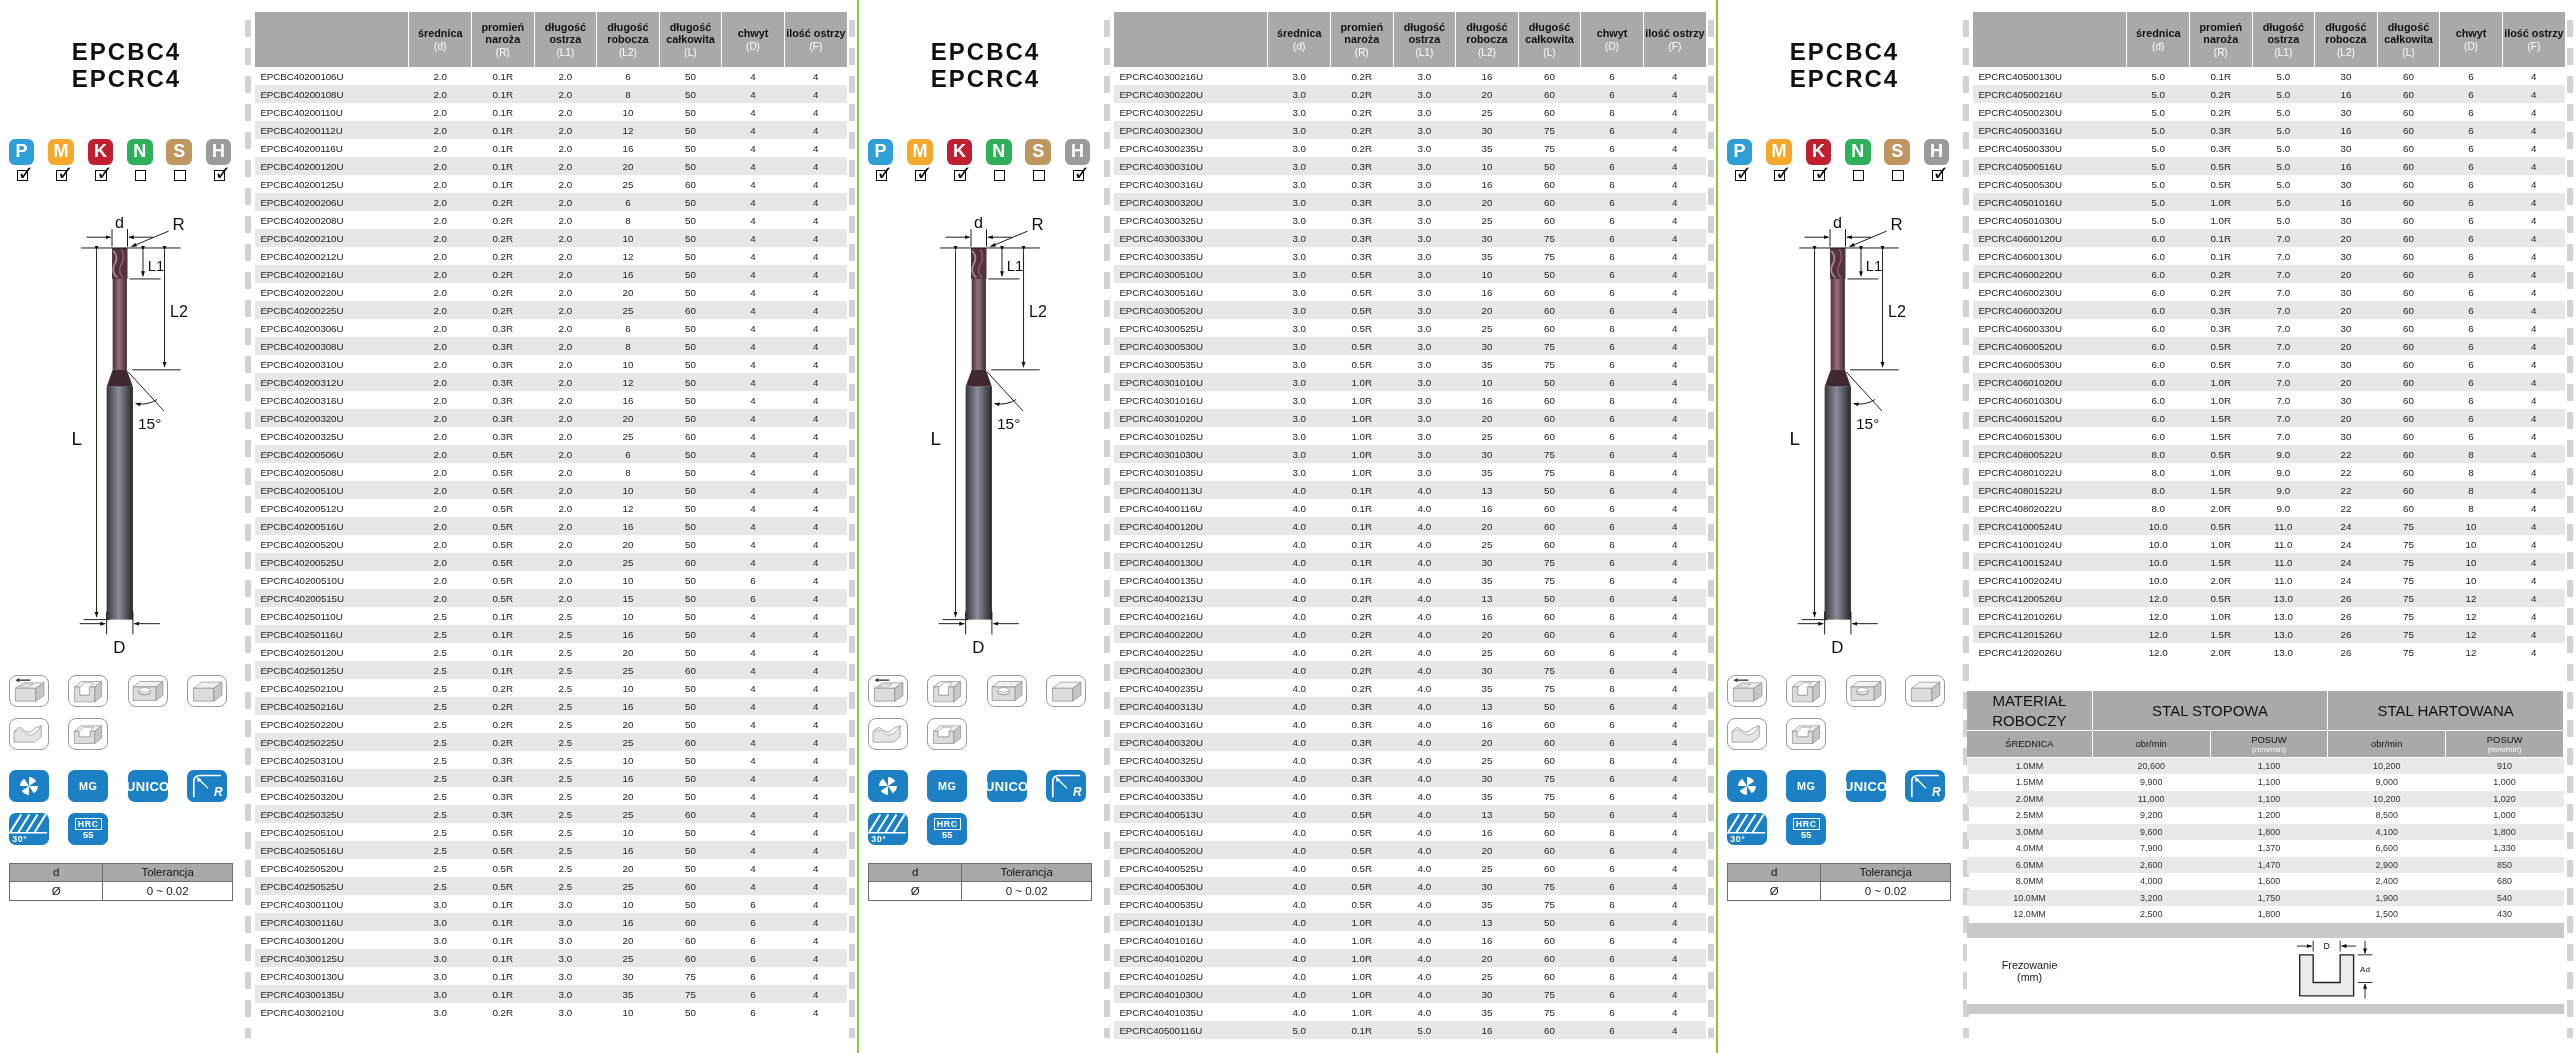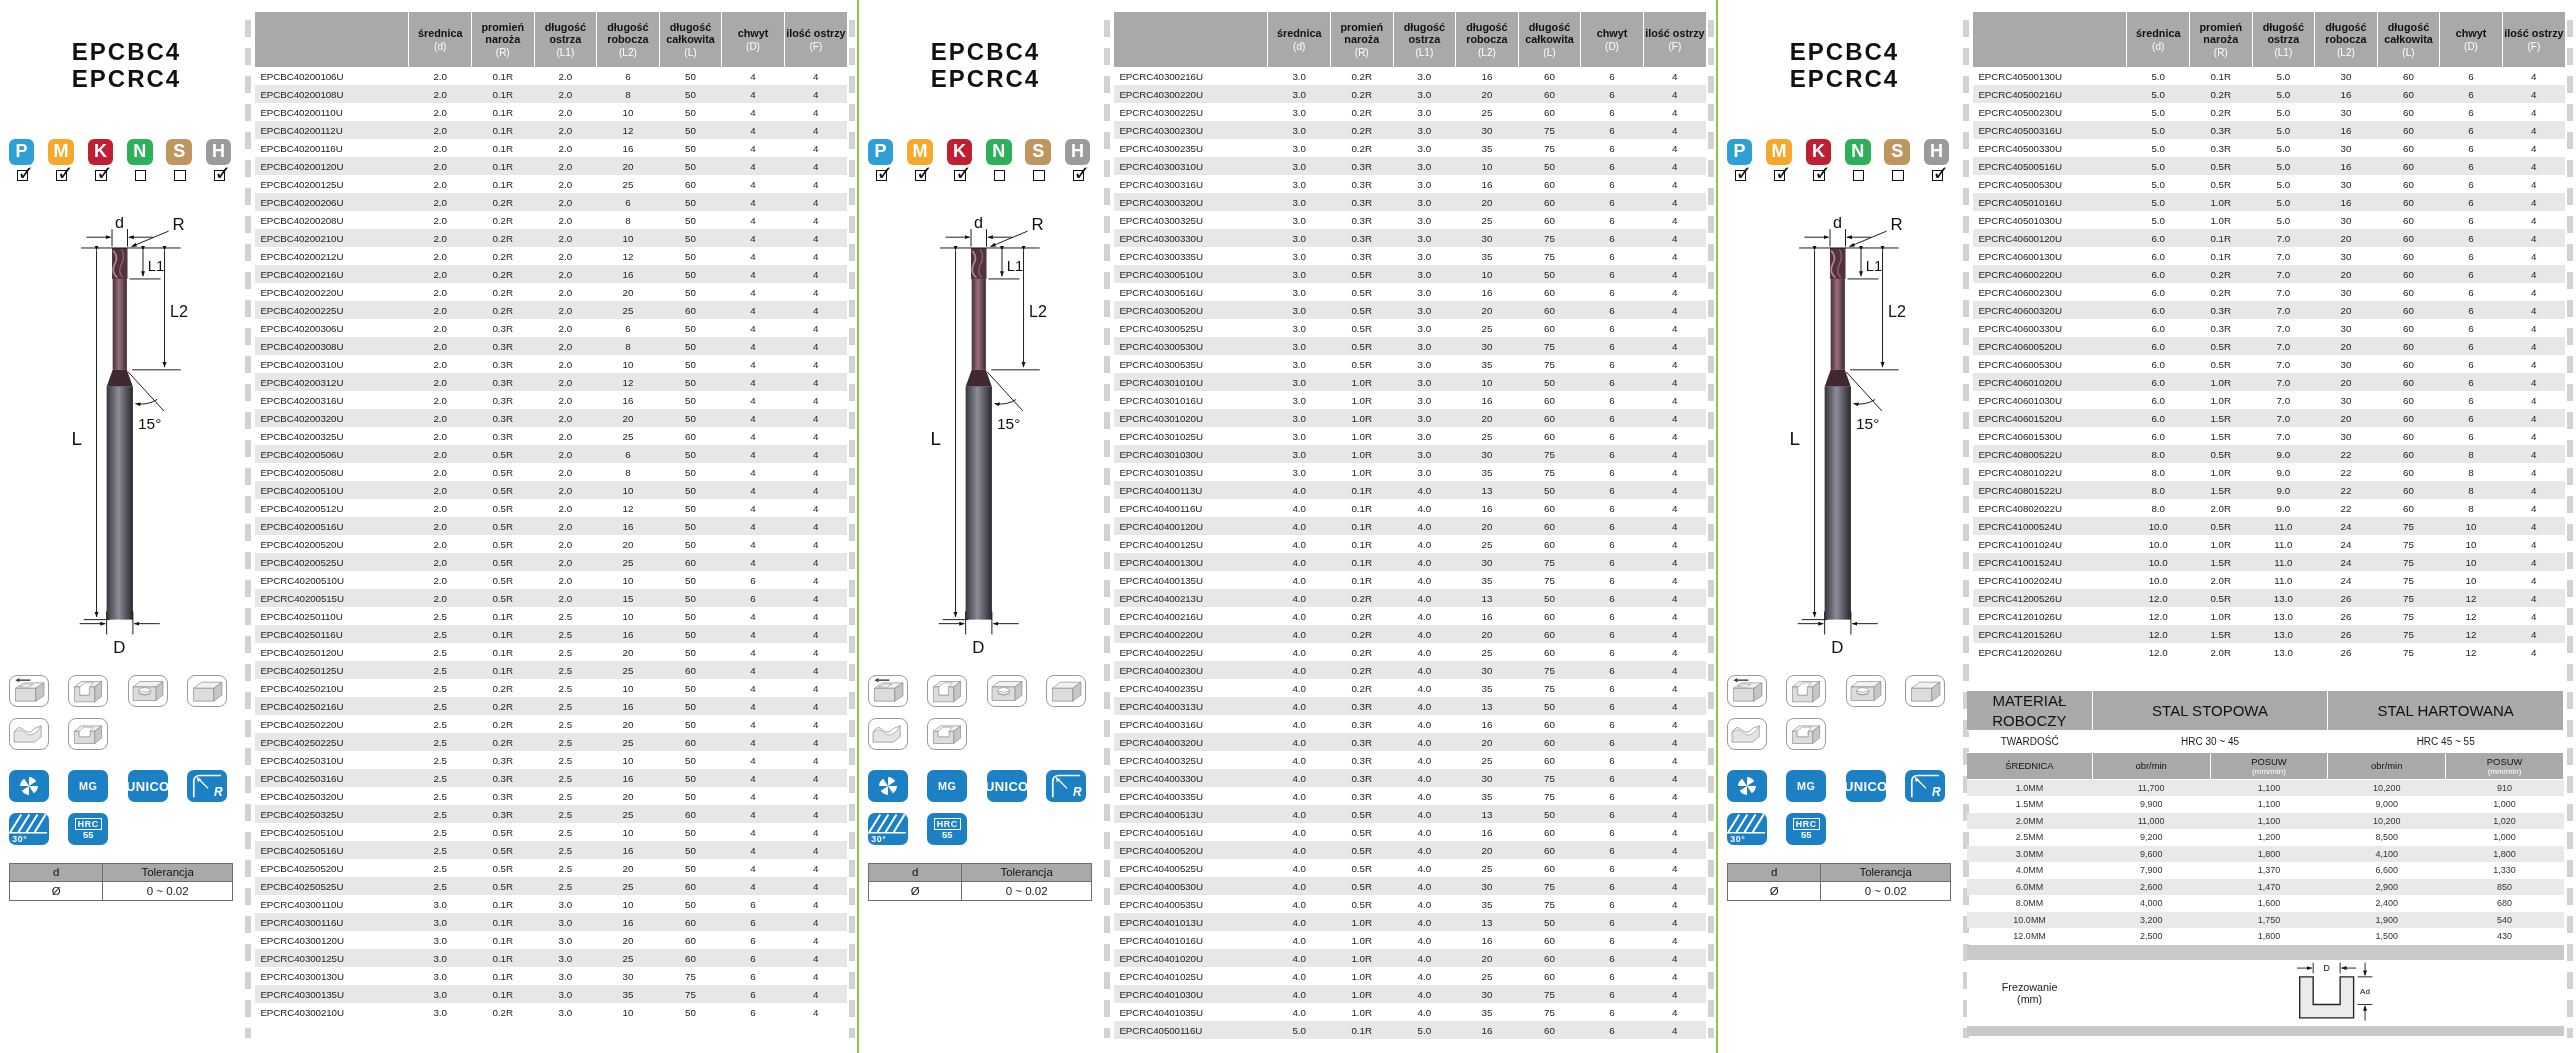--- a/index.html
+++ b/index.html
@@ -2240,37 +2240,32 @@
             <col style="width:19.75%">
             <col style="width:19.75%">
             <col style="width:19.75%">
         </colgroup>
         <tbody>
           <tr class="main-h">
             <th>MATERIAŁ ROBOCZY</th>
             <th colspan="2">STAL STOPOWA</th>
             <th colspan="2">STAL HARTOWANA</th>
           </tr>
-          <tr class="info-row">
-            <td>TWARDOŚĆ</td>
-            <td colspan="2">HRC 30 ~ 45</td>
-            <td colspan="2">HRC 45 ~ 55</td>
-          </tr>
           <tr class="sub-h">
             <th>ŚREDNICA</th>
             <th>obr/min</th>
             <th><span>POSUW</span><span class="unit">(mm/min)</span></th>
             <th>obr/min</th>
             <th><span>POSUW</span><span class="unit">(mm/min)</span></th>
           </tr>
         </tbody>
         <tbody class="cvals">
             <tr>
               <td>1.0MM</td>
-              <td>11,700</td>
+              <td>20,600</td>
               <td>1,100</td>
               <td>10,200</td>
               <td>910</td>
             </tr>
             <tr>
               <td>1.5MM</td>
               <td>9,900</td>
               <td>1,100</td>
               <td>9,000</td>
               <td>1,000</td>

